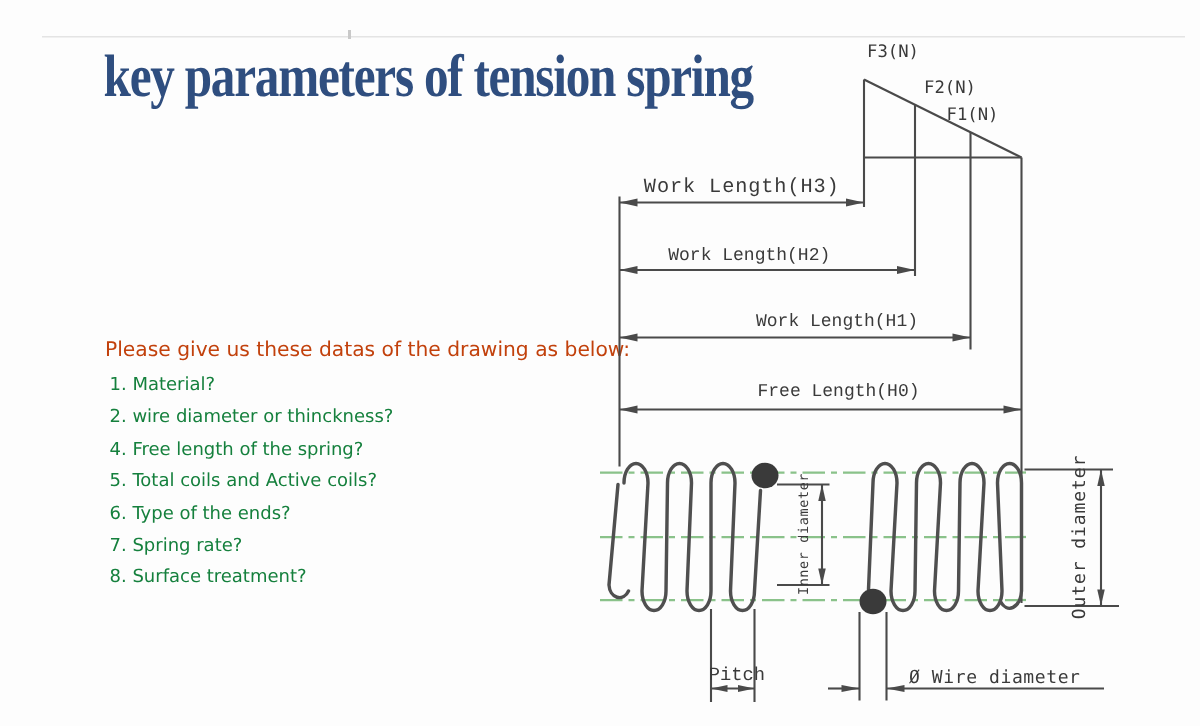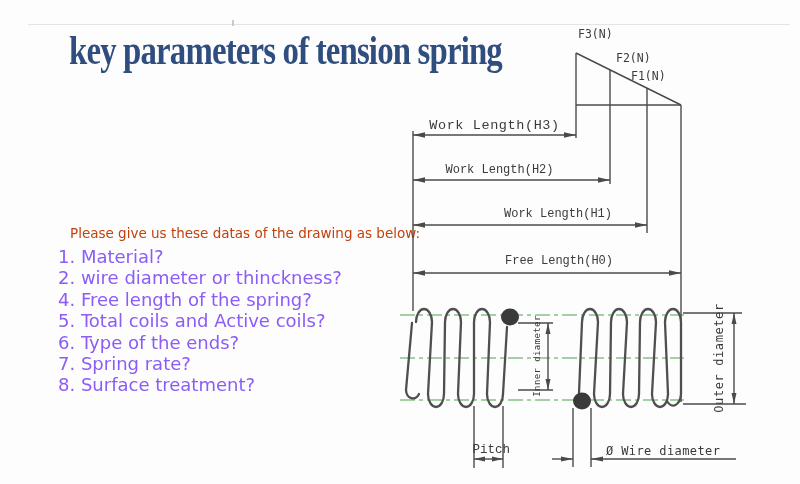--- a/index.html
+++ b/index.html
@@ -13,21 +13,21 @@
   .top-tick{left:232px;top:20px;width:2px;height:6px;background:#c9c9c9;}
   
   .title{
     left:69px;top:31px;color:#2f4e7f;
     font-family:"Liberation Serif","DejaVu Serif",serif;
     font-weight:bold;font-size:40px;line-height:1;letter-spacing:-1px;
     transform:scaleX(0.82);transform-origin:left top;white-space:nowrap;
   }
   
   .intro{left:70px;top:197px;width:360px;color:#c2410c;font-size:13.5px;line-height:16px;margin-top:28px;}
-  .questions{left:58px;top:246px;width:352px;color:#8b5cf6;font-size:18px;line-height:21.4px;}
+  .questions{left:73px;top:246px;width:352px;color:#15803d;font-size:12px;line-height:21.4px;}
   .questions div{margin:0;}
   
   .cad{
     font-family:"DejaVu Sans Mono",monospace;color:#3a3a3a;
     white-space:nowrap;line-height:1;
   }
   .flabel{font-size:11.5px;}
   .dimlabel{font-size:12px;text-align:center;font-family:Liberation Mono, monospace;}
   .dimlabel-h3{left:413px;top:119px;width:163px;font-size:13.5px;letter-spacing:0.6px;}
   .dimlabel-h2{left:413px;top:164px;width:173px;}

